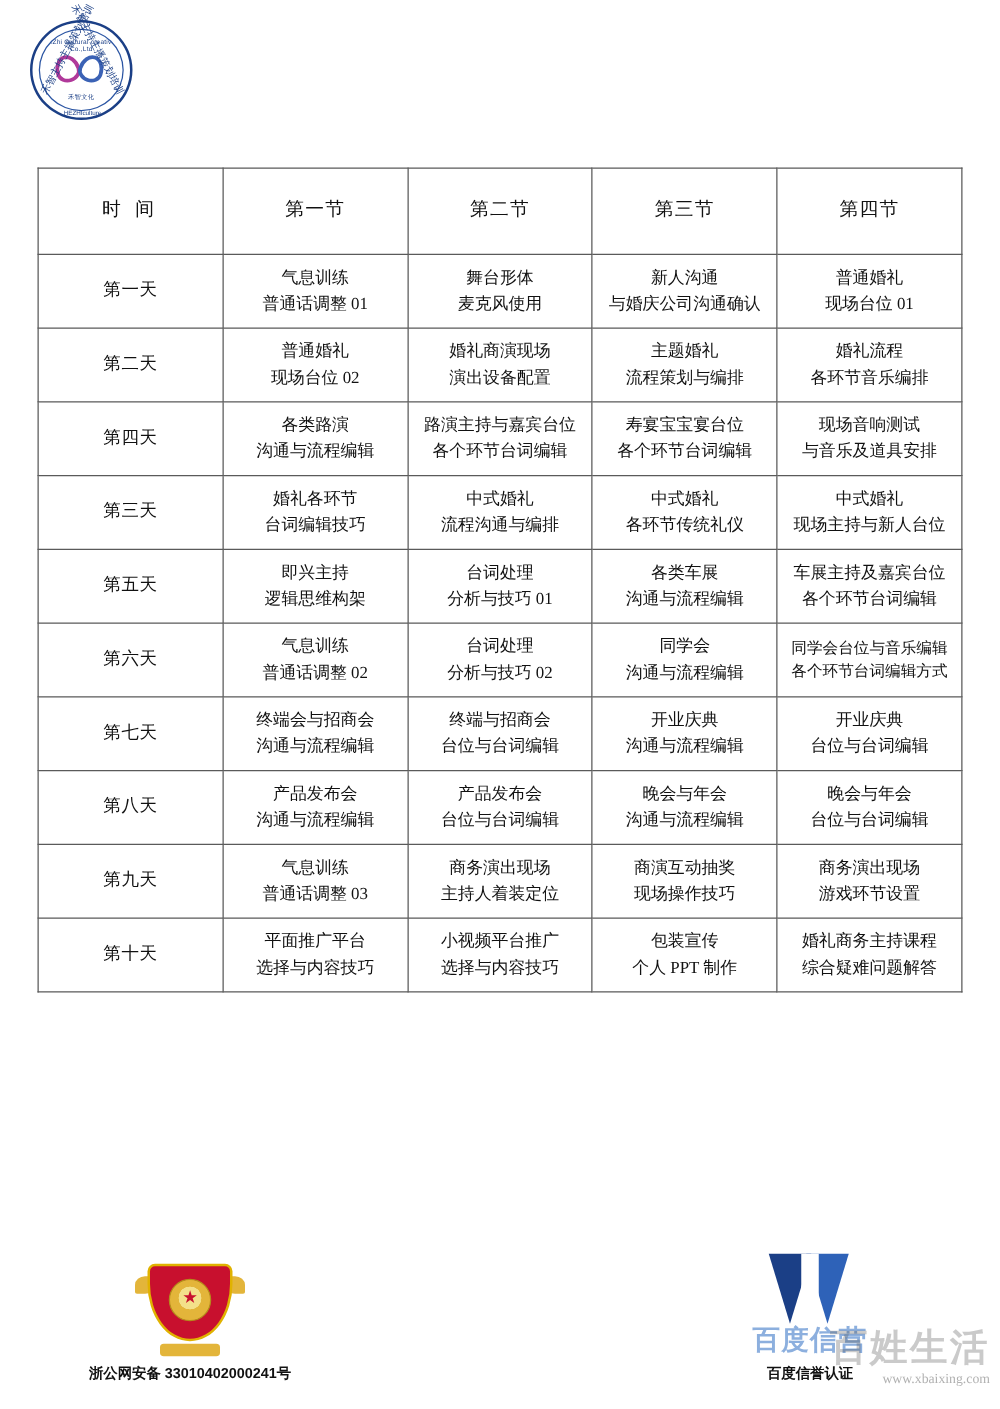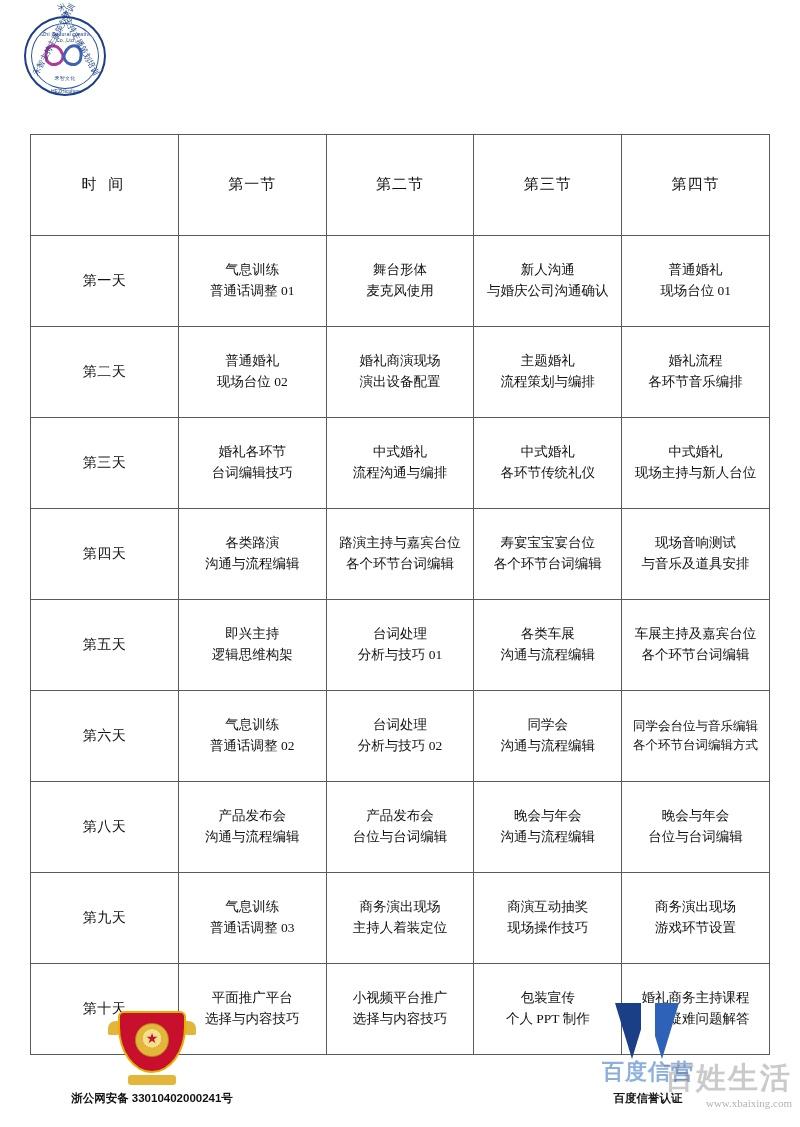--- a/index.html
+++ b/index.html
@@ -128,21 +128,21 @@
     border-collapse: collapse;
     table-layout: fixed;
   }
   table.schedule th,
   table.schedule td {
     border: 1px solid #5a5a5a;
     text-align: center;
     vertical-align: middle;
     font-size: 13.5px;
     line-height: 1.55;
-    padding: 22px 2px;
+    padding: 6px 2px;
     color: #111;
   }
   table.schedule th {
     height: 56px;
     font-weight: normal;
     font-size: 15px;
     letter-spacing: 1px;
   }
   table.schedule th.time-col { letter-spacing: 4px; }
   table.schedule td.day {
@@ -424,60 +424,60 @@
           <span class="cell-line">主题婚礼</span>
           <span class="cell-line">流程策划与编排</span>
         </td>
         <td>
           <span class="cell-line">婚礼流程</span>
           <span class="cell-line">各环节音乐编排</span>
         </td>
       </tr>
 
       <tr class="row">
+        <td class="day">第四天</td>
+        <td>
+          <span class="cell-line">各类路演</span>
+          <span class="cell-line">沟通与流程编辑</span>
+        </td>
+        <td>
+          <span class="cell-line">路演主持与嘉宾台位</span>
+          <span class="cell-line">各个环节台词编辑</span>
+        </td>
+        <td>
+          <span class="cell-line">寿宴宝宝宴台位</span>
+          <span class="cell-line">各个环节台词编辑</span>
+        </td>
+        <td>
+          <span class="cell-line">现场音响测试</span>
+          <span class="cell-line">与音乐及道具安排</span>
+        </td>
+      </tr>
+
+      <tr class="row">
         <td class="day">第三天</td>
         <td>
           <span class="cell-line">婚礼各环节</span>
           <span class="cell-line">台词编辑技巧</span>
         </td>
         <td>
           <span class="cell-line">中式婚礼</span>
           <span class="cell-line">流程沟通与编排</span>
         </td>
         <td>
           <span class="cell-line">中式婚礼</span>
           <span class="cell-line">各环节传统礼仪</span>
         </td>
         <td>
           <span class="cell-line">中式婚礼</span>
           <span class="cell-line">现场主持与新人台位</span>
         </td>
       </tr>
 
       <tr class="row">
-        <td class="day">第四天</td>
-        <td>
-          <span class="cell-line">各类路演</span>
-          <span class="cell-line">沟通与流程编辑</span>
-        </td>
-        <td>
-          <span class="cell-line">路演主持与嘉宾台位</span>
-          <span class="cell-line">各个环节台词编辑</span>
-        </td>
-        <td>
-          <span class="cell-line">寿宴宝宝宴台位</span>
-          <span class="cell-line">各个环节台词编辑</span>
-        </td>
-        <td>
-          <span class="cell-line">现场音响测试</span>
-          <span class="cell-line">与音乐及道具安排</span>
-        </td>
-      </tr>
-
-      <tr class="row">
         <td class="day">第五天</td>
         <td>
           <span class="cell-line">即兴主持</span>
           <span class="cell-line">逻辑思维构架</span>
         </td>
         <td>
           <span class="cell-line">台词处理</span>
           <span class="cell-line">分析与技巧 01</span>
         </td>
         <td>
@@ -503,20 +503,39 @@
         <td>
           <span class="cell-line">同学会</span>
           <span class="cell-line">沟通与流程编辑</span>
         </td>
         <td>
           <span class="cell-line" style="font-size:12.5px">同学会台位与音乐编辑</span>
           <span class="cell-line" style="font-size:12.5px">各个环节台词编辑方式</span>
         </td>
       </tr>
 
+      <tr class="row">
+        <td class="day">第七天</td>
+        <td>
+          <span class="cell-line">终端会与招商会</span>
+          <span class="cell-line">沟通与流程编辑</span>
+        </td>
+        <td>
+          <span class="cell-line">终端与招商会</span>
+          <span class="cell-line">台位与台词编辑</span>
+        </td>
+        <td>
+          <span class="cell-line">开业庆典</span>
+          <span class="cell-line">沟通与流程编辑</span>
+        </td>
+        <td>
+          <span class="cell-line">开业庆典</span>
+          <span class="cell-line">台位与台词编辑</span>
+        </td>
+      </tr>
 
       <tr class="row">
         <td class="day">第八天</td>
         <td>
           <span class="cell-line">产品发布会</span>
           <span class="cell-line">沟通与流程编辑</span>
         </td>
         <td>
           <span class="cell-line">产品发布会</span>
           <span class="cell-line">台位与台词编辑</span>

